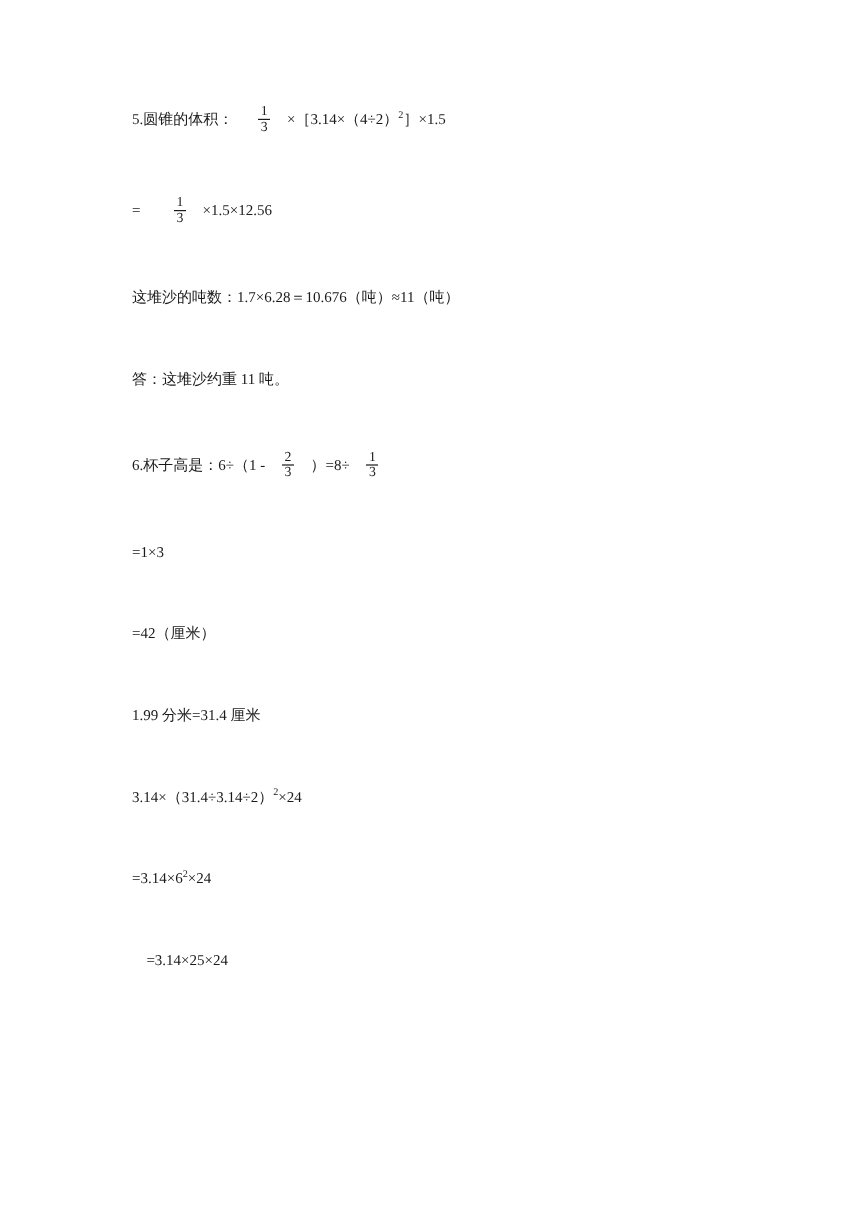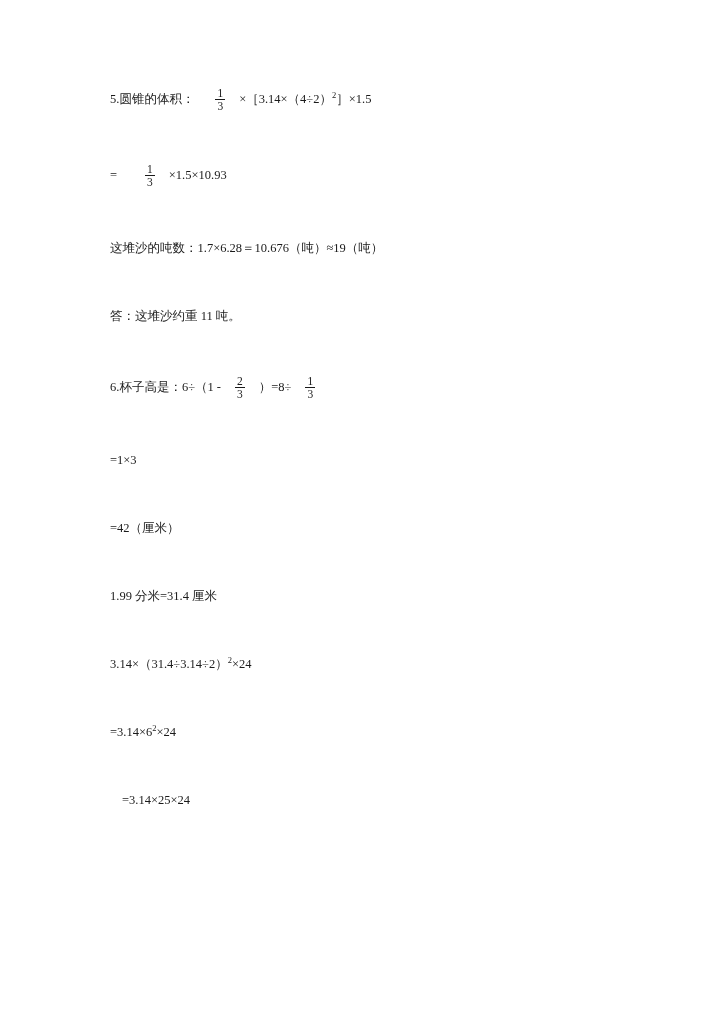--- a/index.html
+++ b/index.html
@@ -71,25 +71,25 @@
 <body>
 
 <div class="page">
   <div class="content">
 
     <div class="line">
       <span>5.圆锥的体积：</span><span class="sp-small"></span><span class="frac"><span class="num">1</span><span class="den">3</span></span><span>×［3.14×（4÷2）</span><sup class="exp">2</sup><span>］×1.5</span>
     </div>
 
     <div class="line">
-      <span>=</span><span class="sp-med"></span><span class="frac"><span class="num">1</span><span class="den">3</span></span><span>×1.5×10.93</span>
+      <span>=</span><span class="sp-med"></span><span class="frac"><span class="num">1</span><span class="den">3</span></span><span>×1.5×12.56</span>
     </div>
 
 
-    <div class="line">这堆沙的吨数：1.7×6.28＝10.676（吨）≈19（吨）</div>
+    <div class="line">这堆沙的吨数：1.7×6.28＝10.676（吨）≈11（吨）</div>
 
     <div class="line">答：这堆沙约重 11 吨。</div>
 
     <div class="line">
       <span>6.杯子高是：6÷（1 -</span><span class="frac"><span class="num">2</span><span class="den">3</span></span><span>）=8÷</span><span class="frac"><span class="num">1</span><span class="den">3</span></span>
     </div>
 
     <div class="line">=1×3</div>
 
     <div class="line">=42（厘米）</div>

